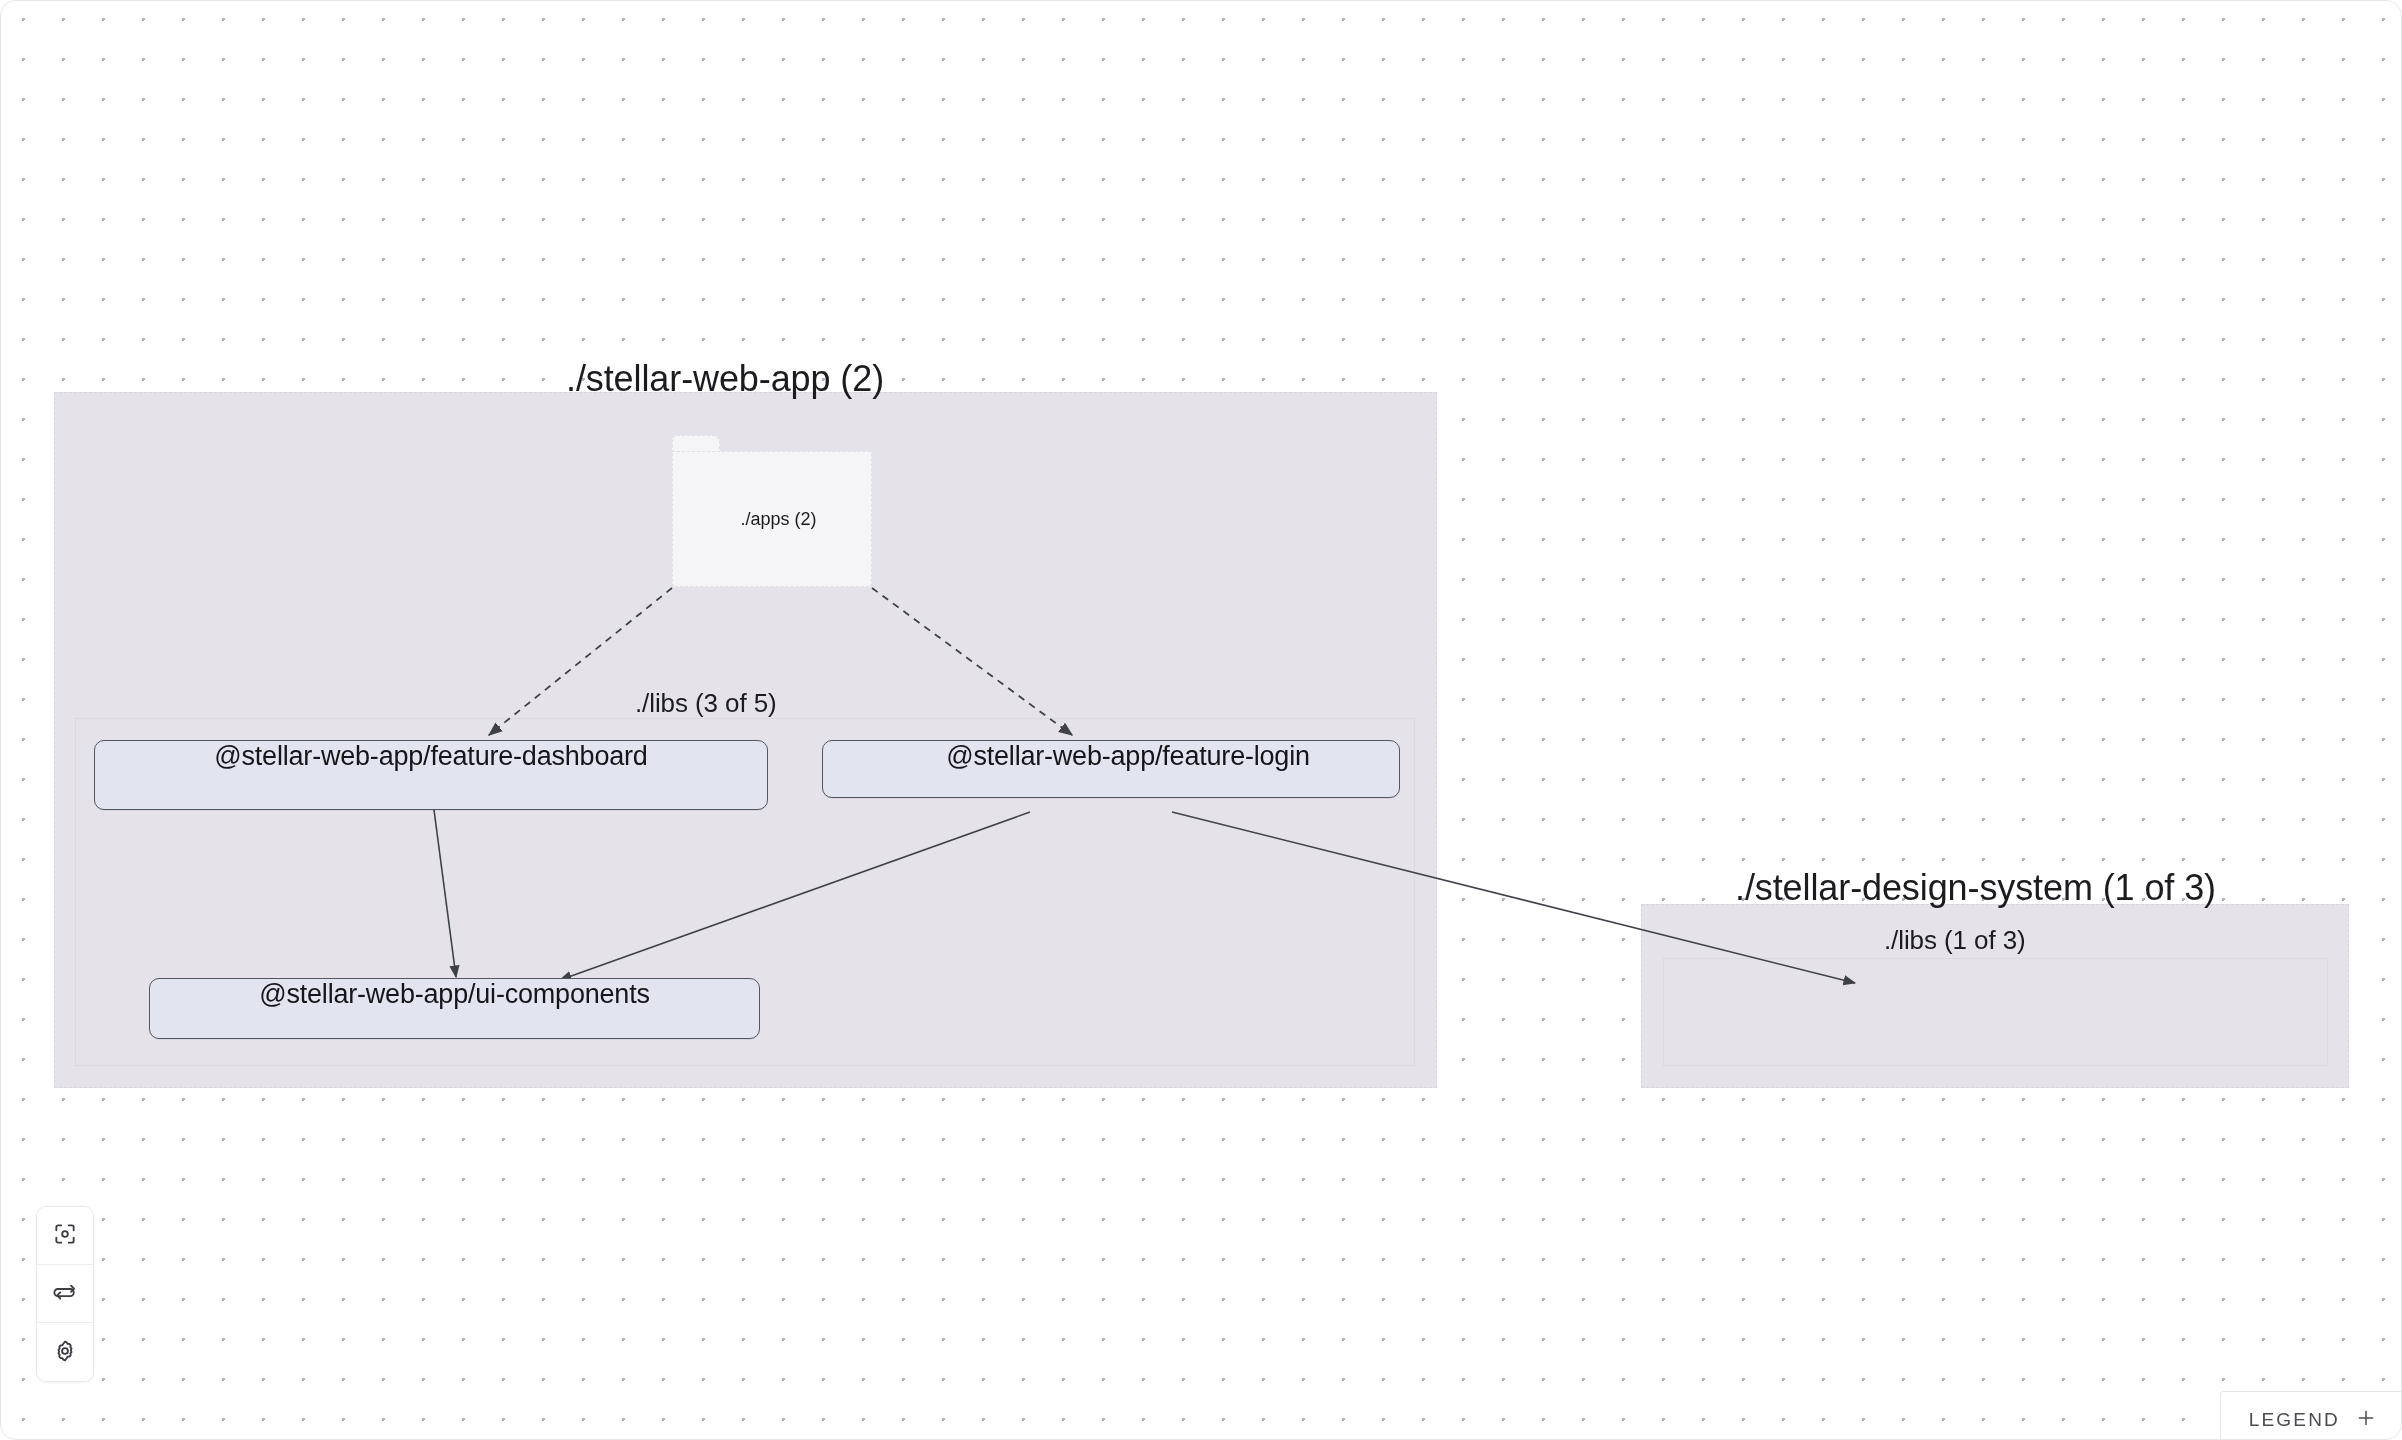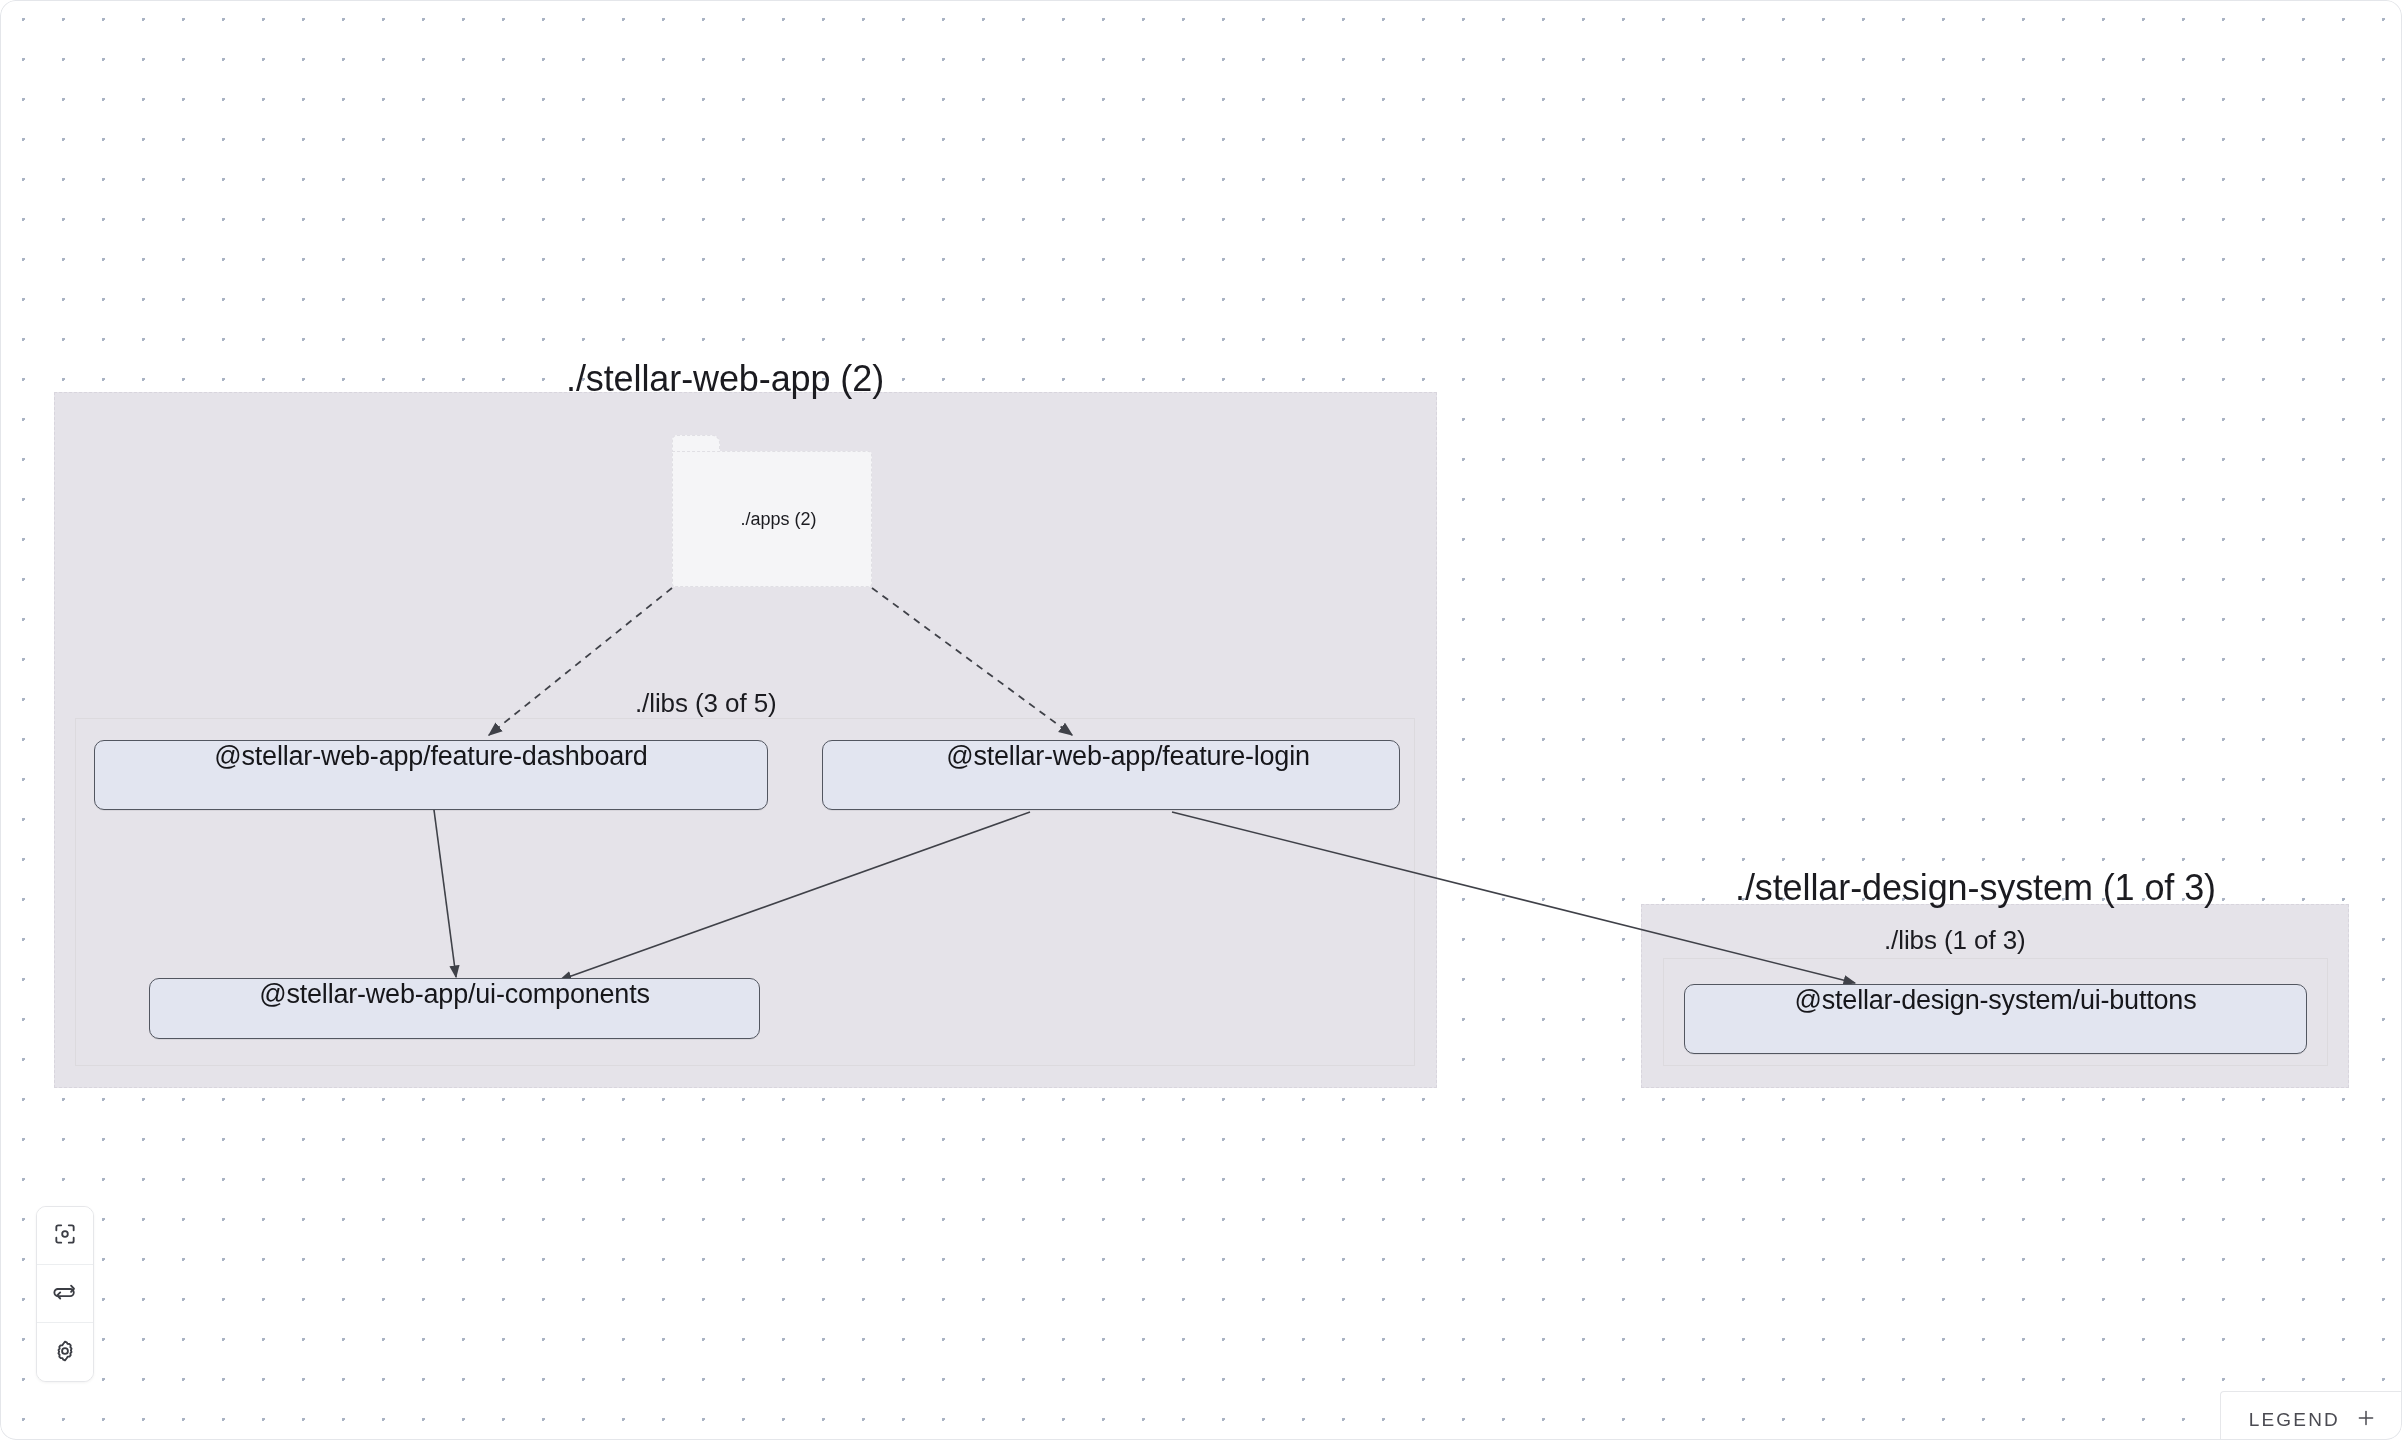--- a/index.html
+++ b/index.html
@@ -228,39 +228,36 @@
     <div class="folder-tab"></div>
     <div class="folder-body">
       <span class="folder-label">./apps (2)</span>
     </div>
   </div>
 
   <div class="lib-node" style="left:94px; top:740px; width:674px; height:70px;">
     <span class="lib-node-label">@stellar-web-app/feature-dashboard</span>
   </div>
 
-  <div class="lib-node" style="left:822px; top:740px; width:578px; height:70px;padding-left:34px;">
+  <div class="lib-node" style="left:822px; top:740px; width:578px; height:58px;padding-left:34px;">
     <span class="lib-node-label">@stellar-web-app/feature-login</span>
   </div>
 
   <div class="lib-node" style="left:149px; top:978px; width:611px; height:61px;">
     <span class="lib-node-label">@stellar-web-app/ui-components</span>
   </div>
 
   <div class="project-title" style="left:1735px; top:867px;">./stellar-design-system (1 of 3)</div>
 
   <div class="project-box" style="left:1641px; top:904px; width:708px; height:184px;"></div>
 
   <div class="libs-title" style="left:1884px; top:925px;">./libs (1 of 3)</div>
 
   <div class="libs-box" style="left:1663px; top:958px; width:665px; height:108px;"></div>
 
-  <div class="lib-node" style="left:1684px; top:984px; width:623px; height:70px;">
-    <span class="lib-node-label">@stellar-design-system/ui-buttons</span>
-  </div>
 
   <div id="tool-rail">
 
     <button class="tool-btn" title="Focus graph">
       <span>
         <svg width="26" height="26" viewBox="0 0 24 24" fill="none" stroke="#3b3d44" stroke-width="1.7" stroke-linecap="round" stroke-linejoin="round">
           <path d="M4 8.5V5.6A1.6 1.6 0 0 1 5.6 4H8.5"></path>
           <path d="M15.5 4h2.9A1.6 1.6 0 0 1 20 5.6v2.9"></path>
           <path d="M20 15.5v2.9a1.6 1.6 0 0 1-1.6 1.6h-2.9"></path>
           <path d="M8.5 20H5.6A1.6 1.6 0 0 1 4 18.4v-2.9"></path>

